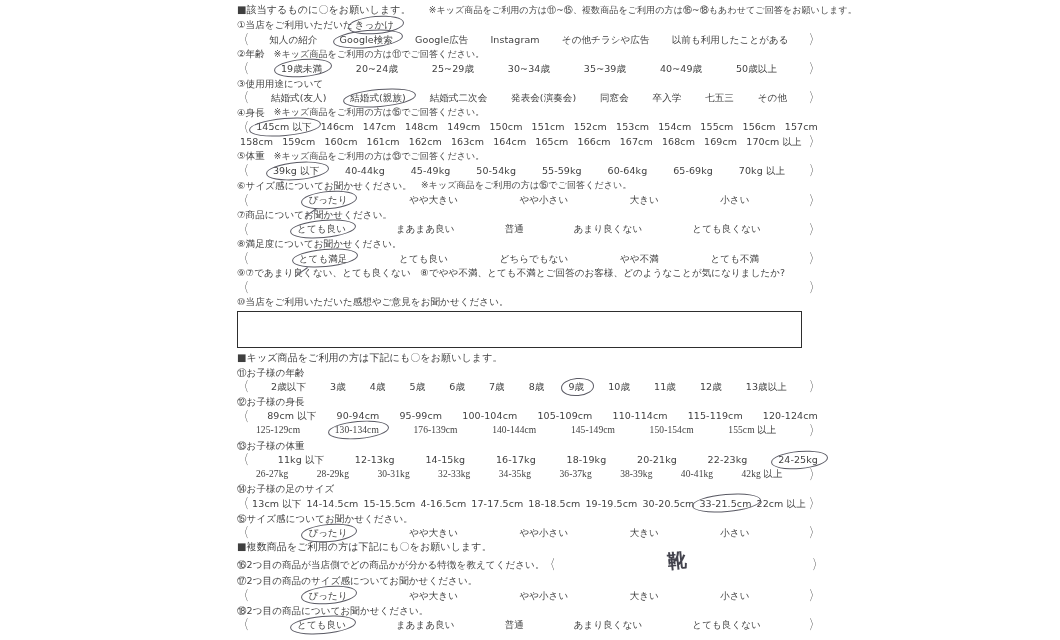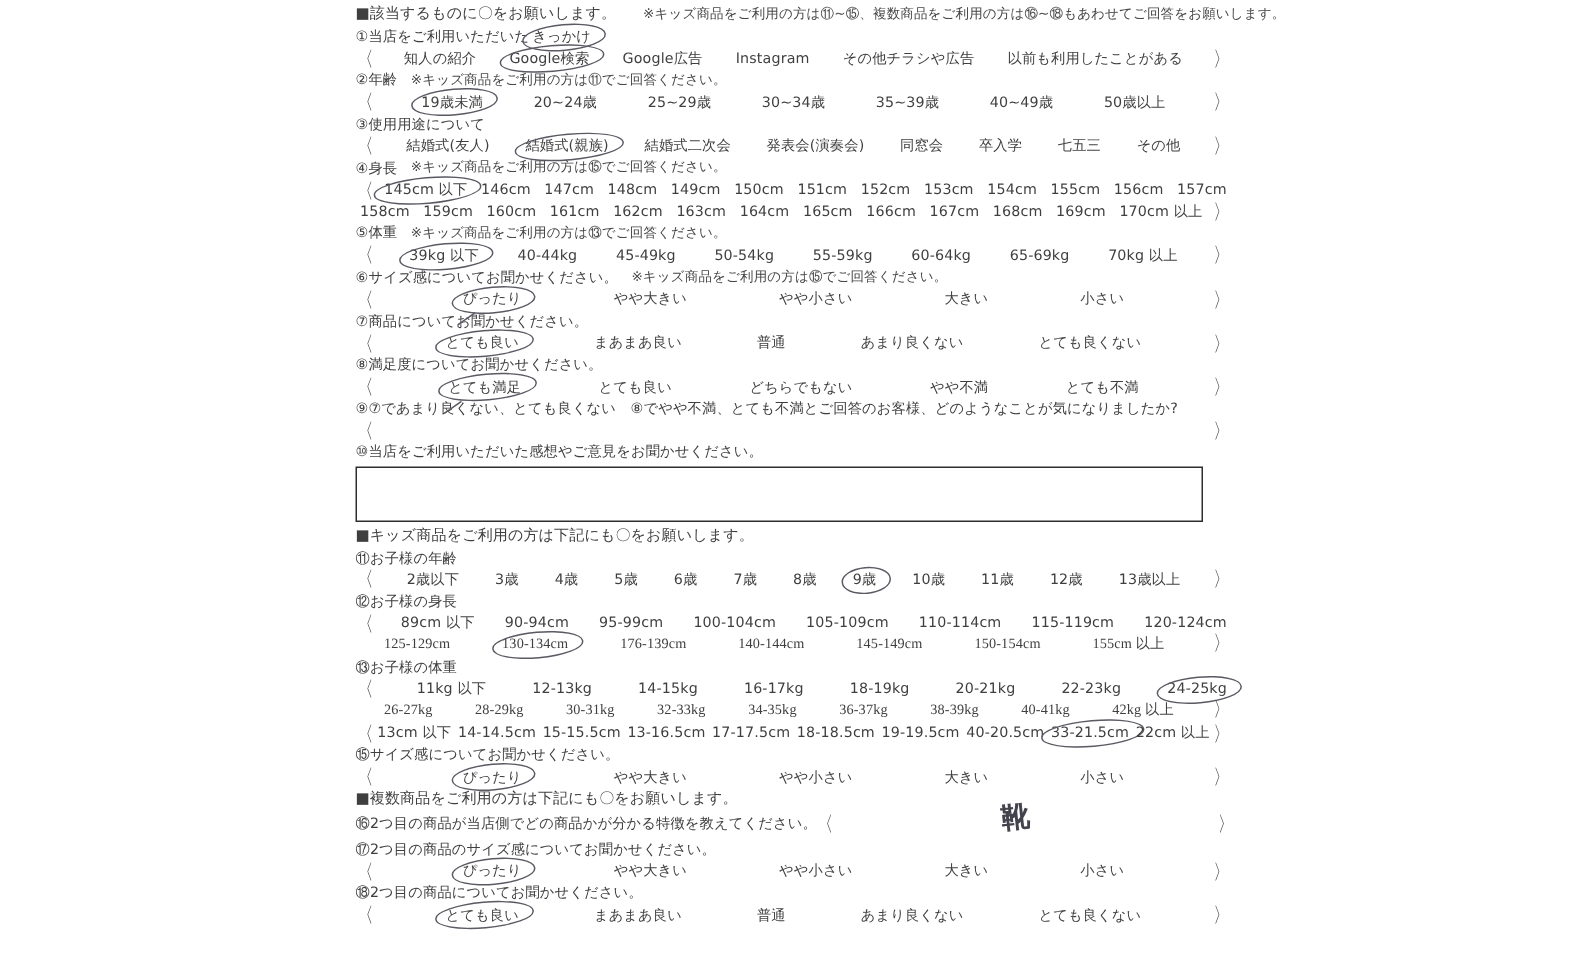--- a/index.html
+++ b/index.html
@@ -263,30 +263,33 @@
           <span class="opt">28-29kg</span>
           <span class="opt">30-31kg</span>
           <span class="opt">32-33kg</span>
           <span class="opt">34-35kg</span>
           <span class="opt">36-37kg</span>
           <span class="opt">38-39kg</span>
           <span class="opt">40-41kg</span>
           <span class="opt">42kg 以上</span>
           <span class="bracket">〉</span>
         </div>
+        <div class="line">
+          <span class="qlabel">⑭お子様の足のサイズ</span>
+        </div>
         <div class="line opts">
           <span class="bracket">〈</span>
           <span class="opt">13cm 以下</span>
           <span class="opt">14-14.5cm</span>
           <span class="opt">15-15.5cm</span>
-          <span class="opt">13-16.5cm</span>
+          <span class="opt">4-16.5cm</span>
           <span class="opt">17-17.5cm</span>
           <span class="opt">18-18.5cm</span>
           <span class="opt">19-19.5cm</span>
-          <span class="opt">40-20.5cm</span>
+          <span class="opt">30-20.5cm</span>
           <span class="opt sel">33-21.5cm</span>
           <span class="opt">22cm 以上</span>
           <span class="bracket">〉</span>
         </div>
         <div class="line">
           <span class="qlabel">⑮サイズ感についてお聞かせください。</span>
         </div>
         <div class="line opts">
           <span class="bracket">〈</span>
           <span class="opt sel">ぴったり</span>

